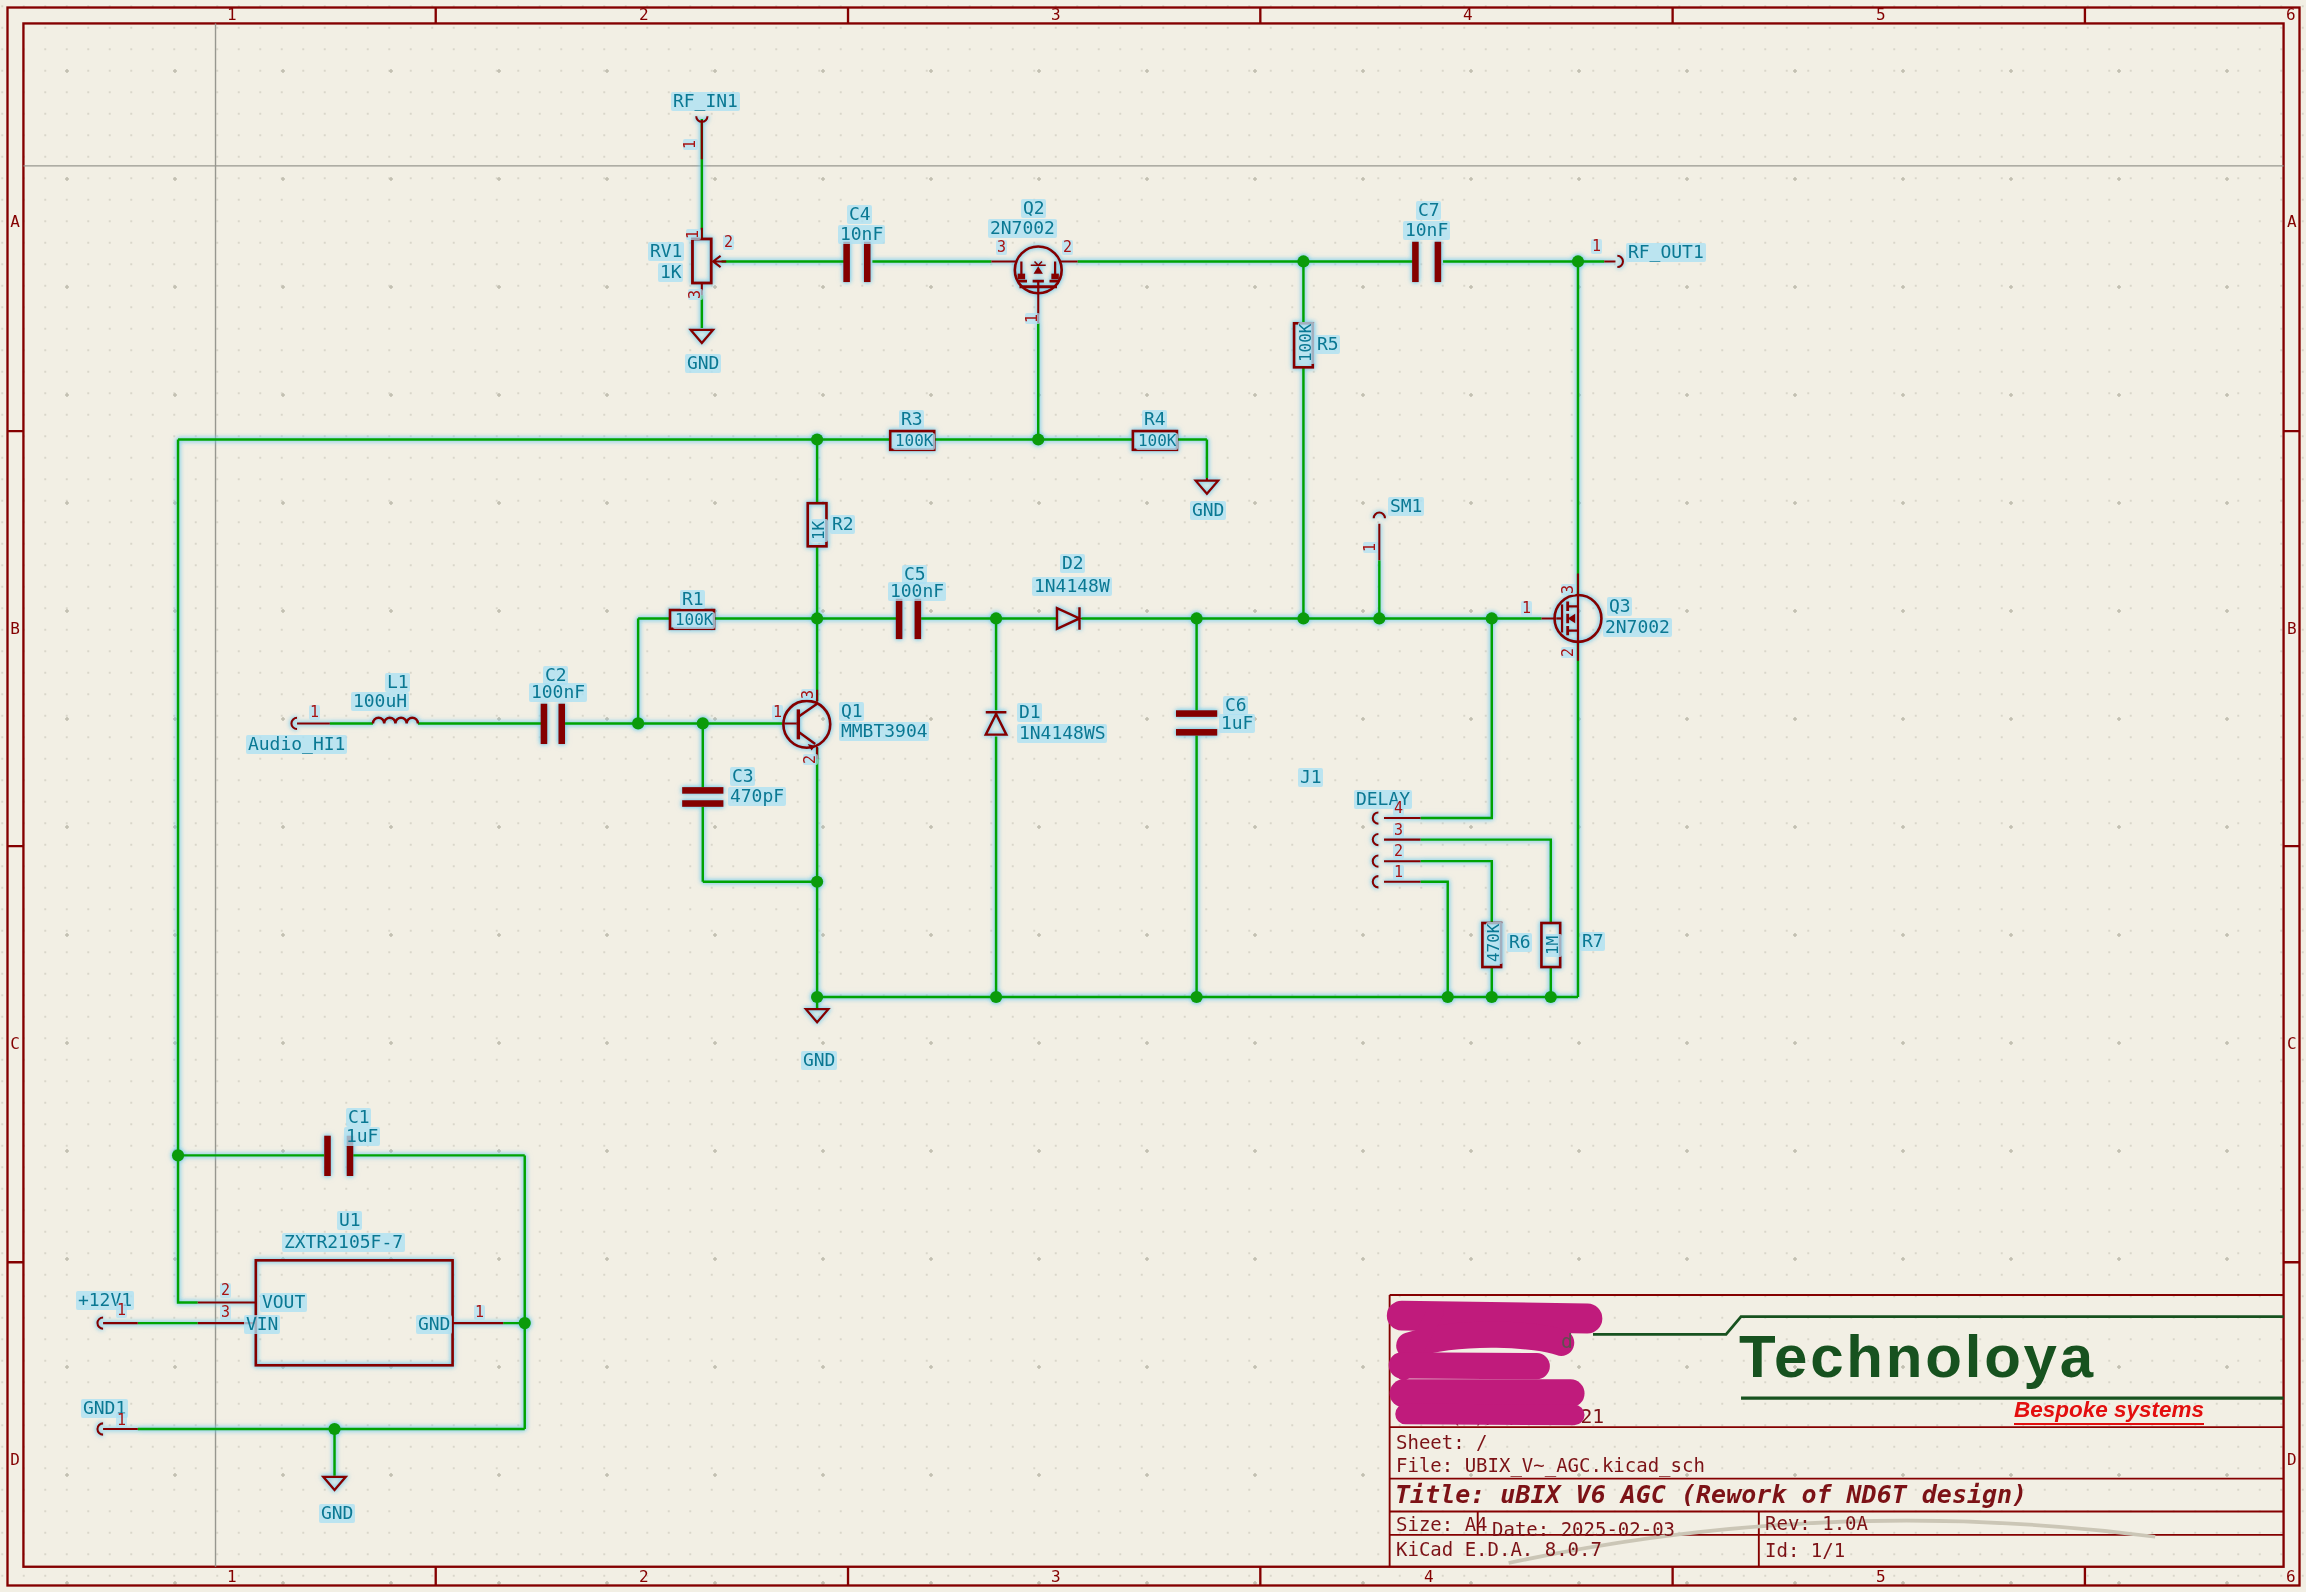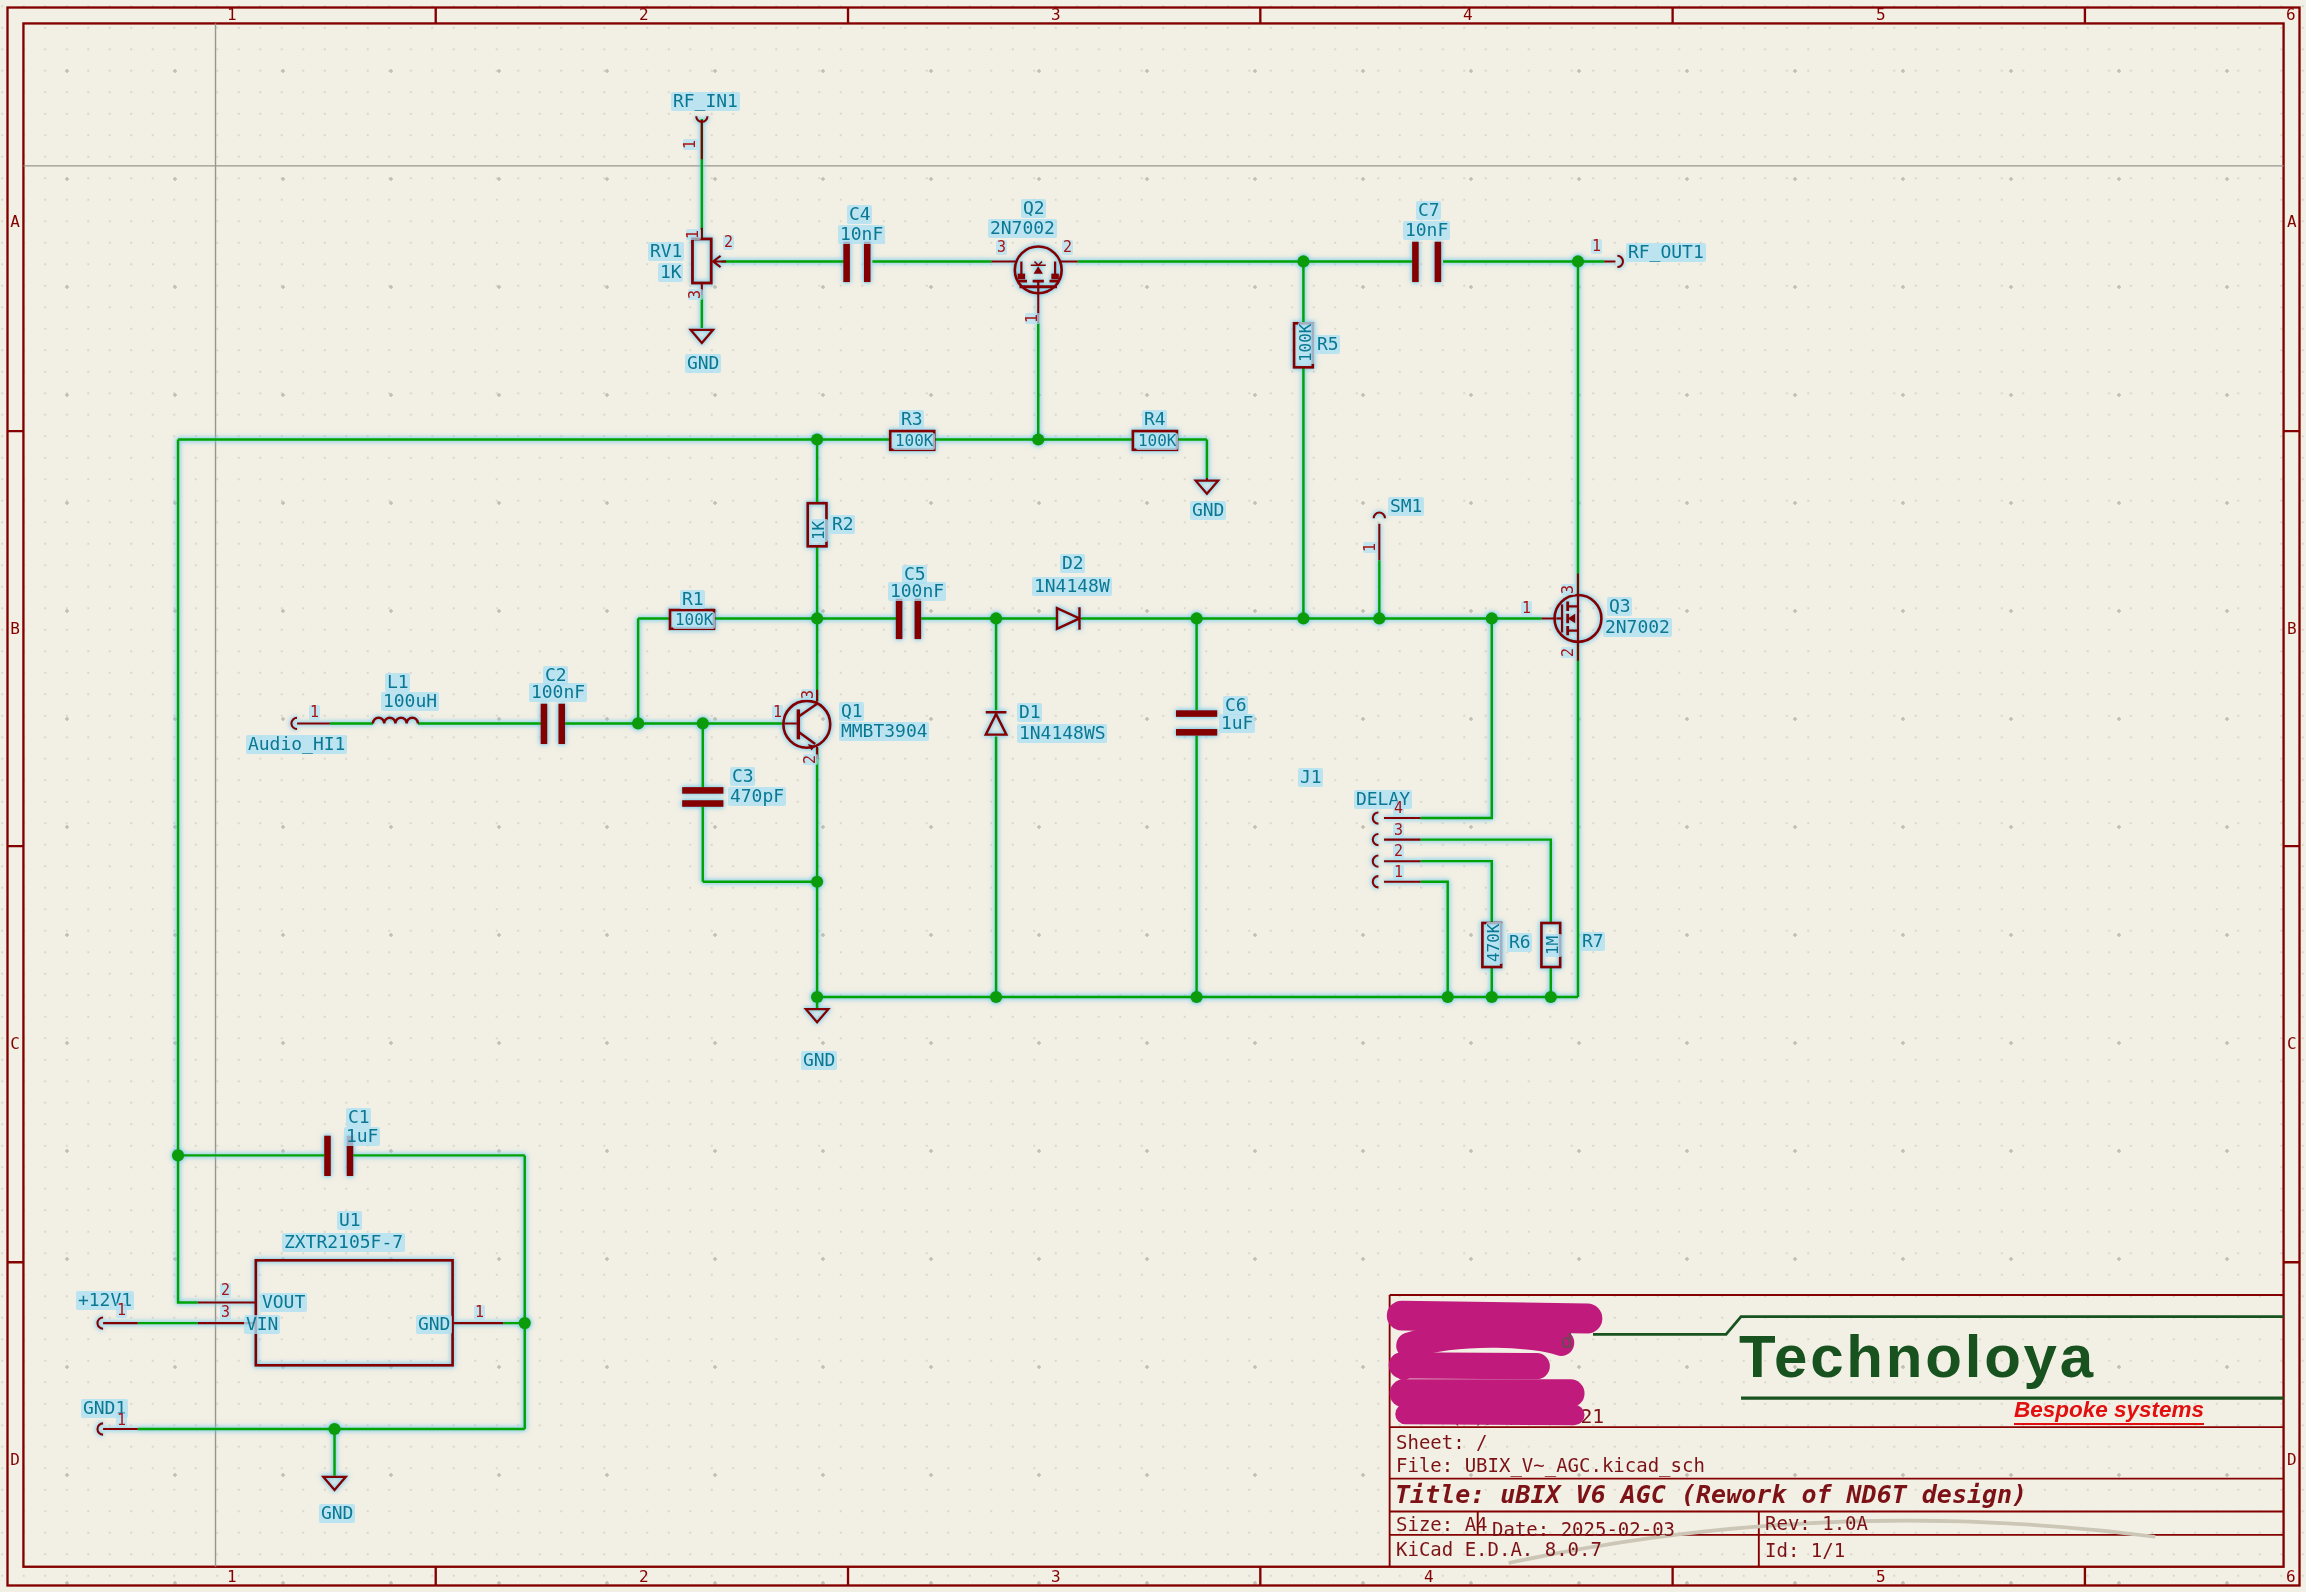--- a/index.html
+++ b/index.html
@@ -297,21 +297,21 @@
   <span class="lbl" style="left:888px;top:582px">100nF</span>
   <span class="lbl" style="left:1060px;top:554px">D2</span>
   <span class="lbl" style="left:1032px;top:577px">1N4148W</span>
 
   <span class="lbl" style="left:1017px;top:703px">D1</span>
   <span class="lbl" style="left:1017px;top:724px">1N4148WS</span>
   <span class="lbl" style="left:1223px;top:696px">C6</span>
   <span class="lbl" style="left:1219px;top:714px">1uF</span>
 
   <span class="lbl" style="left:385px;top:673px">L1</span>
-  <span class="lbl" style="left:381px;top:692px">100uH</span>
+  <span class="lbl" style="left:351px;top:692px">100uH</span>
   <span class="lbl" style="left:543px;top:666px">C2</span>
   <span class="lbl" style="left:529px;top:683px">100nF</span>
 
   <span class="lbl" style="left:839px;top:702px">Q1</span>
   <span class="lbl" style="left:839px;top:722px">MMBT3904</span>
   <span class="pin" style="left:772px;top:705px">1</span>
   <span class="pin v" style="left:801px;top:700px">3</span>
   <span class="pin v" style="left:803px;top:765px">2</span>
   <span class="lbl" style="left:730px;top:767px">C3</span>
   <span class="lbl" style="left:728px;top:787px">470pF</span>

